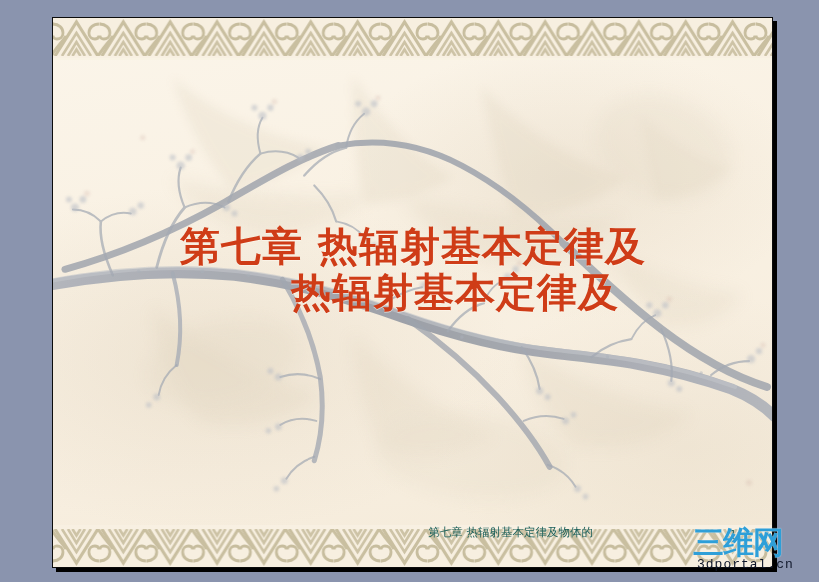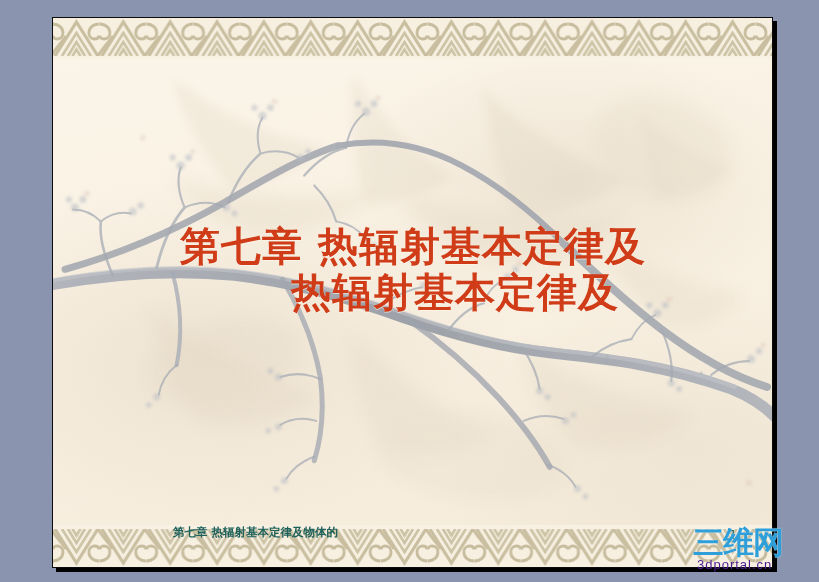--- a/index.html
+++ b/index.html
@@ -93,26 +93,25 @@
   }
   #title-line-1 { display: block; }
   #title-line-2 { display: block; padding-left: 84px; }
 
   
   #footer-block {
     position: absolute;
     left: 120px;
     top: 506px;
     width: 420px;
-    text-align: left;
+    text-align: right;
     color: #1d615b;
     font-size: 11.5px;
     line-height: 17px;
     font-family: "DejaVu Sans", "Liberation Sans", sans-serif;
-    font-weight: bold;
   }
   .footer-line { display: block; white-space: nowrap; }
 
   
   #slide-number {
     position: absolute;
     left: 668px;
     top: 510px;
     width: 24px;
     text-align: center;
@@ -142,22 +141,22 @@
     font-family: Liberation Serif, serif;
     text-shadow: 0 0 1px rgba(255,255,255,0.85);
   }
   #watermark .wm-url {
     position: absolute;
     left: 4px;
     top: 31px;
     font-size: 13px;
     line-height: 13px;
     letter-spacing: 1px;
-    color: #4c1d95;
-    font-family: Liberation Sans, sans-serif;
+    color: #0f172a;
+    font-family: Liberation Mono, monospace;
   }
 </style>
 </head>
 <body>
 
 <div id="stage">
 
   <div id="slide-shadow"></div>
 
   <div id="slide">

